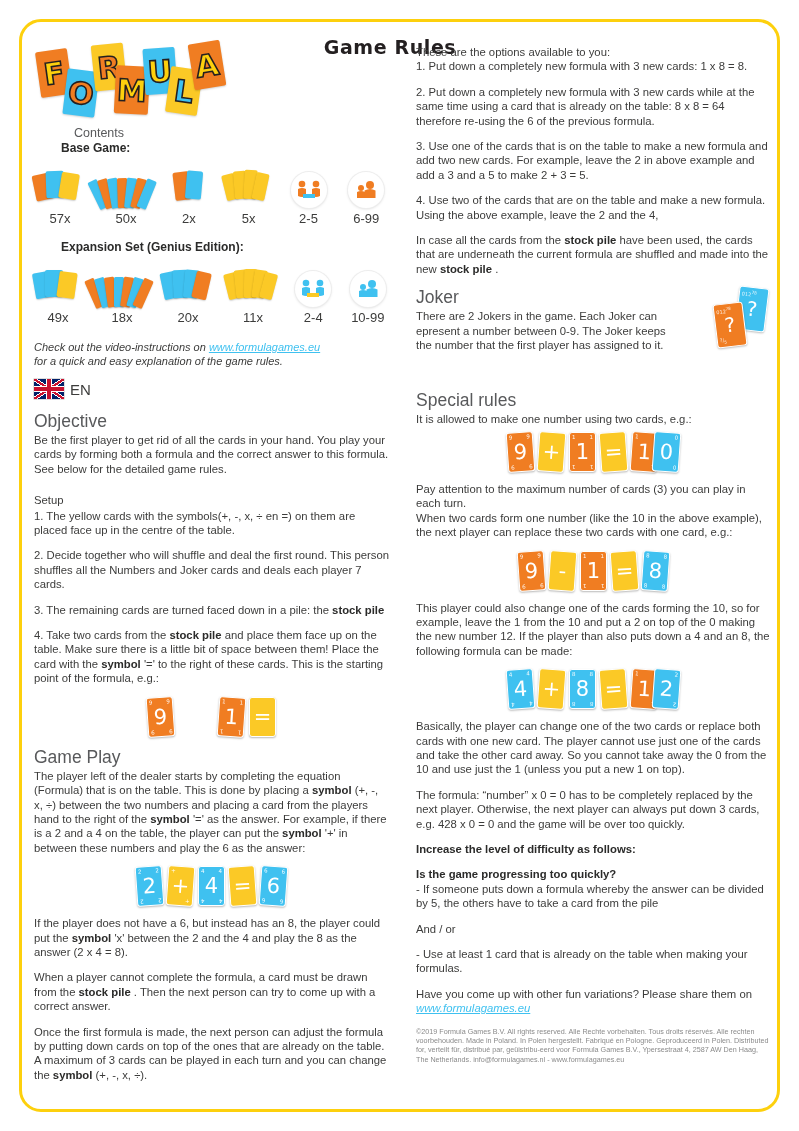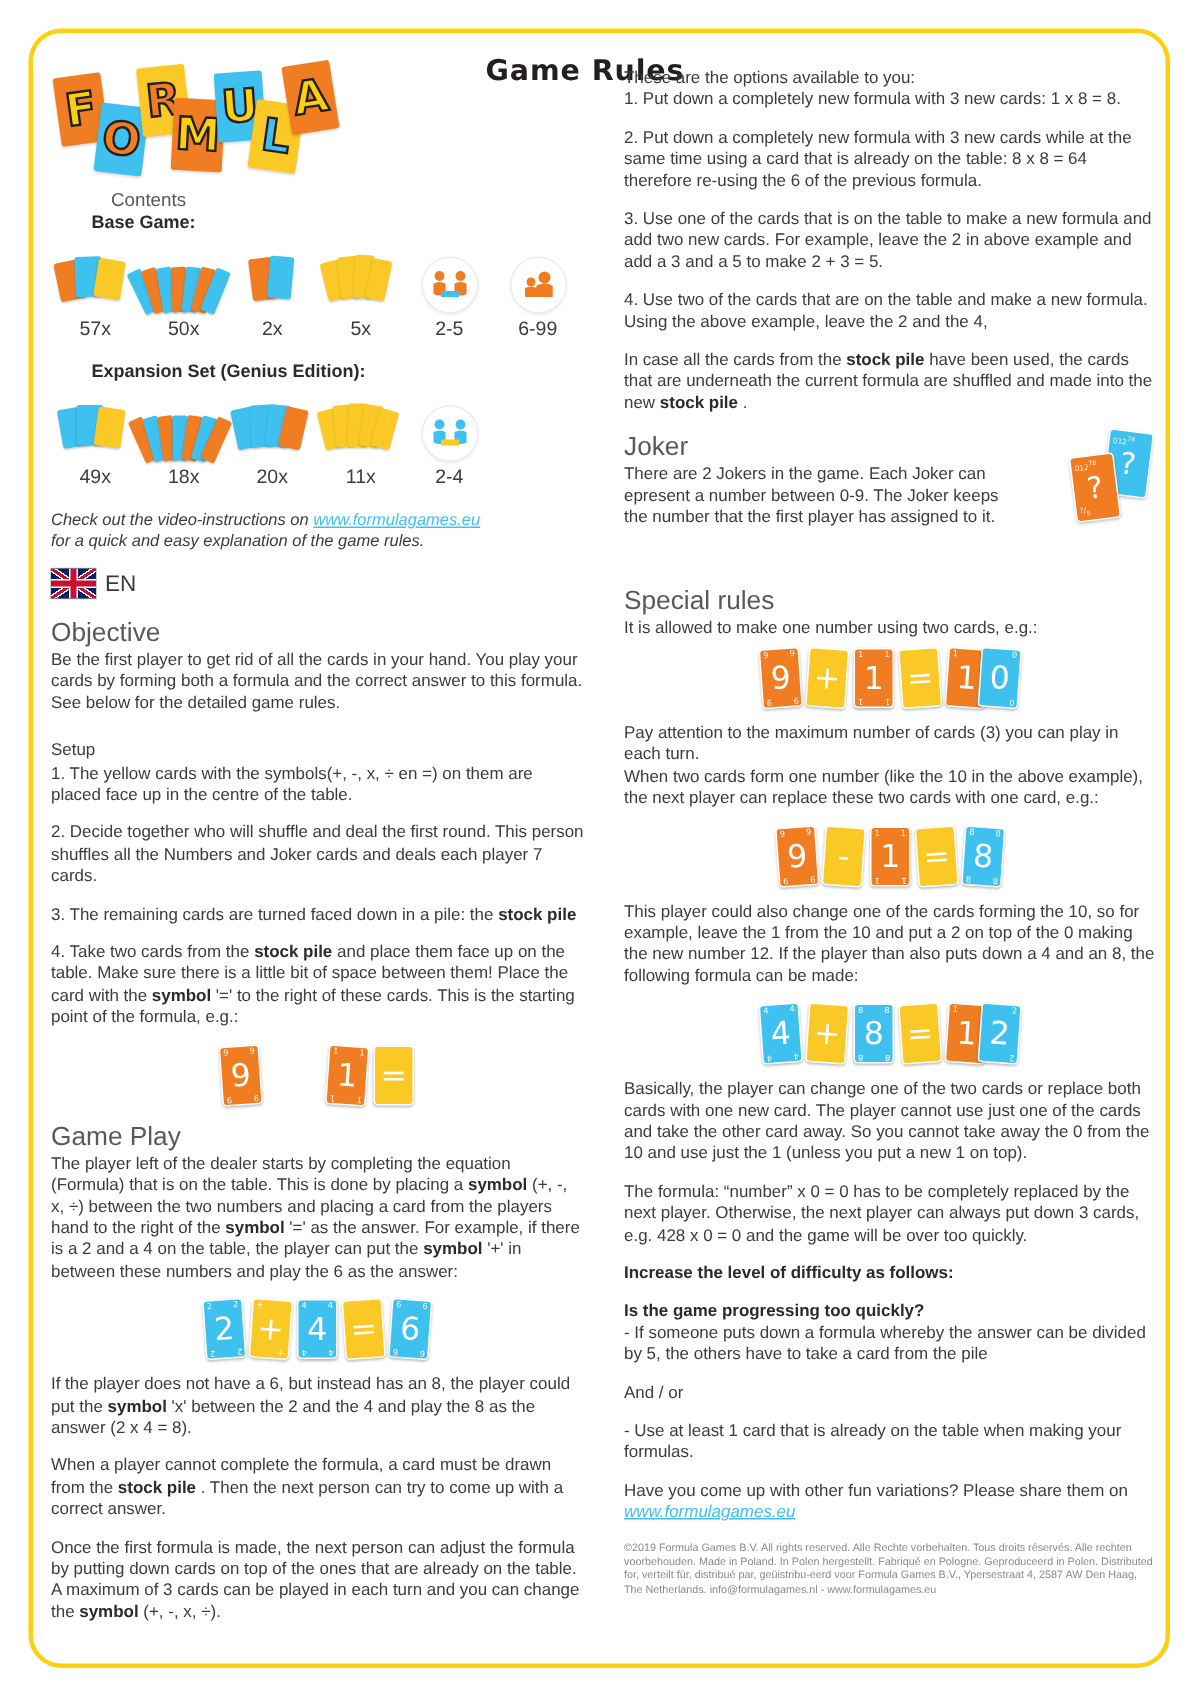--- a/index.html
+++ b/index.html
@@ -39,21 +39,21 @@
   
   .game-rules{
     position:absolute;left:280px;top:36px;width:220px;text-align:center;
     font-family:"DejaVu Sans",sans-serif;font-weight:700;
     font-size:19px;letter-spacing:.6px;color:#231f20;
   }
 
   
   .contents-title{font-size:12.5px;line-height:15px;color:#58595b;margin-left:40px;}
   .contents-sub{font-size:12px;line-height:15px;font-weight:700;color:#2b2b2a;padding-left:27px;}
-  .item-row{display:flex;align-items:flex-end;gap:0;margin-top:8px;}
+  .item-row{display:flex;align-items:flex-end;gap:12px;margin-top:8px;}
   .item{width:59px;text-align:center;}
   .item .art{height:44px;display:flex;align-items:flex-end;justify-content:center;}
   .item .cap{font-size:13px;line-height:16px;color:#3c3c3b;margin-top:3px;}
   .fan{position:relative;width:56px;height:40px;}
   .fan span{position:absolute;bottom:0;width:10px;height:30px;border-radius:1.5px;
             box-shadow:0 1px 1.5px rgba(0,0,0,.22);transform-origin:bottom center;}
   .stack{position:relative;width:52px;height:40px;}
   .stack span{position:absolute;border-radius:2px;box-shadow:0 1px 1.5px rgba(0,0,0,.2);}
   .circ{width:36px;height:36px;border-radius:50%;background:#fff;
         box-shadow:0 0 0 1px #ededed, 0 1px 3px rgba(0,0,0,.15);
@@ -269,20 +269,33 @@
                 <circle cx="6" cy="5" r="3.3" fill="#3fc1f0"></circle>
                 <circle cx="20" cy="5" r="3.3" fill="#3fc1f0"></circle>
                 <path d="M2 10 q4 -2 8 0 l0 7 q-4 2 -8 0 z" fill="#3fc1f0"></path>
                 <path d="M16 10 q4 -2 8 0 l0 7 q-4 2 -8 0 z" fill="#3fc1f0"></path>
                 <rect x="7" y="15" width="12" height="4" fill="#fbc926"></rect>
               </svg>
             </div>
           </div>
           <div class="cap">2-4</div>
         </div>
+        <div class="item">
+          <div class="art">
+            <div class="circ">
+              <svg width="24" height="22" viewBox="0 0 24 22" aria-hidden="true">
+                <circle cx="7" cy="9" r="3" fill="#3fc1f0"></circle>
+                <path d="M3 13 q4 -2 8 0 l0 6 l-8 0 z" fill="#3fc1f0"></path>
+                <circle cx="16" cy="6" r="4" fill="#3fc1f0"></circle>
+                <path d="M10.5 11.5 q5.5 -3 11 0 l0 7.5 l-11 0 z" fill="#3fc1f0"></path>
+              </svg>
+            </div>
+          </div>
+          <div class="cap">10-99</div>
+        </div>
       </div>
 
       <div style="height:14px"></div>
       <p style="font-style:italic;font-size:11px;line-height:14px;">
         <span>Check out the video-instructions on </span><a class="link" href="#">www.formulagames.eu</a><br>
         <span>for a quick and easy explanation of the game rules.</span>
       </p>
 
       <div class="flagrow">
         <span class="flag">

